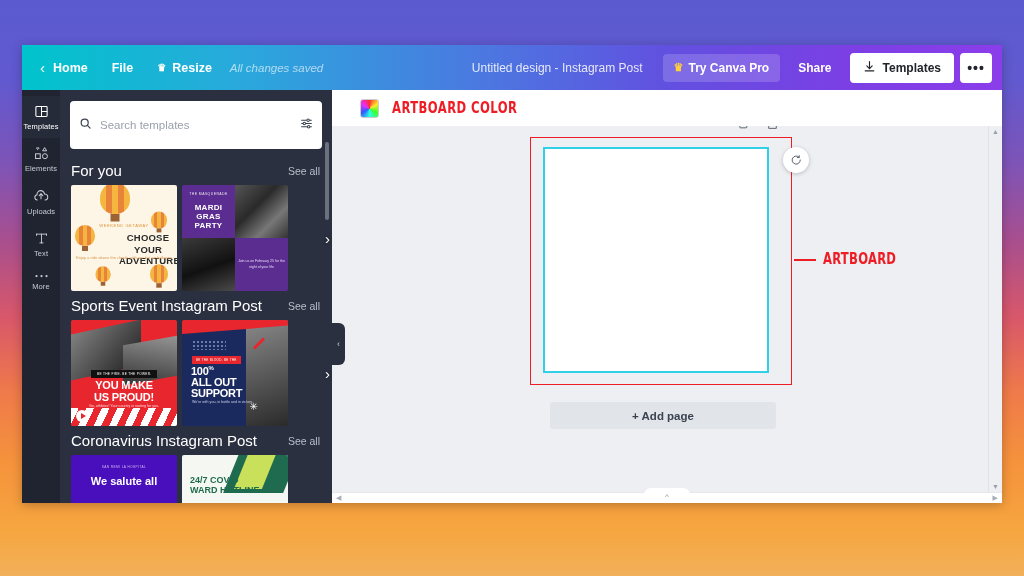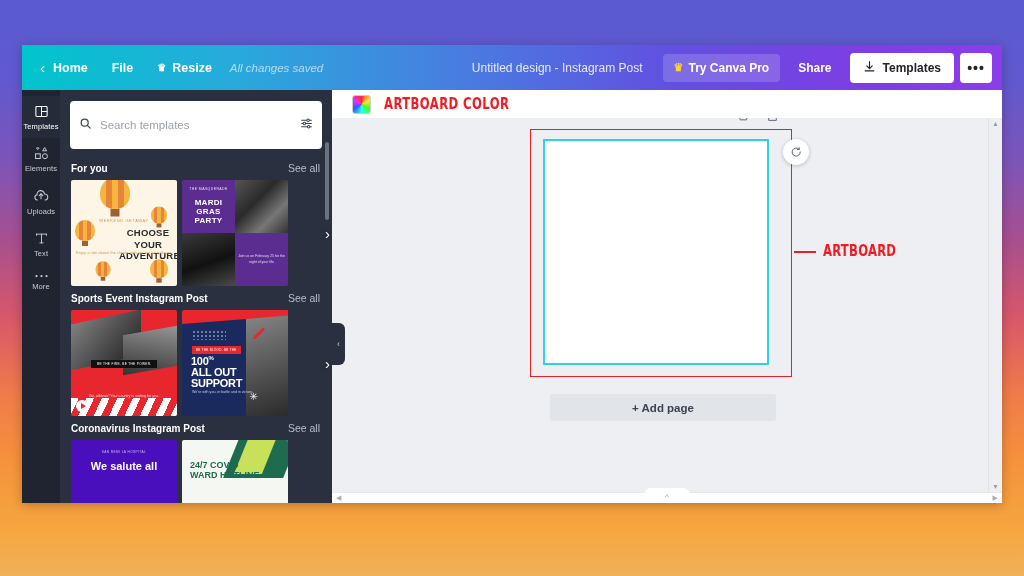--- a/index.html
+++ b/index.html
@@ -81,21 +81,21 @@
   .searchwrap { padding: 11px 10px 7px 10px; }
   .searchbox {
     background: #fff; border-radius: 4px; height: 48px;
     display: flex; align-items: center; padding: 0 9px; gap: 8px;
   }
   .searchbox .ph { flex: 1; font-size: 11.5px; color: #9aa0ac; }
   .sec-head {
     display: flex; align-items: center; justify-content: space-between;
     padding: 6px 12px 6px 11px;
   }
-  .sec-title { font-size: 10px; font-weight: bold; color: #fff; }
+  .sec-title { font-size: 15px; font-weight: normal; color: #fff; }
   .see-all { font-size: 10.5px; color: #b9bec9; }
   .thumb-row { display: flex; gap: 5px; padding: 0 11px; position: relative; }
   .thumb { width: 106px; height: 106px; border-radius: 2px; overflow: hidden; position: relative; }
   .row-arrow {
     position: absolute; right: 2px; top: 50%; transform: translateY(-50%);
     color: #fff; font-size: 15px; font-weight: 300; text-shadow: 0 0 3px rgba(0,0,0,.6);
   }
   .panel-scroll {
     position: absolute; right: 3px; top: 52px; width: 4px; height: 78px;
     background: #6c7180; border-radius: 3px;
@@ -165,21 +165,21 @@
   .t-salute .s1 { position:absolute; left:0; right:0; top:10px; text-align:center; color:#cbb6f0; font-size:3.2px; letter-spacing:.4px;}
   .t-salute .s2 { position:absolute; left:0; right:0; top:20px; text-align:center; color:#fff; font-size:11px; font-weight:bold;}
   .t-covid { background:#f4f7f2; position:relative; overflow:hidden; }
   .t-covid .g1 { position:absolute; right:-4px; top:-6px; width:60px; height:44px; background:#1f6b4f; transform:skewX(-22deg);}
   .t-covid .g2 { position:absolute; right:18px; top:-6px; width:28px; height:40px; background:#c9e05a; transform:skewX(-22deg);}
   .t-covid .s1 { position:absolute; left:8px; top:20px; color:#1f6b4f; font-size:9px; font-weight:bold; line-height:1.15;}
 
   
   .canvas-col { flex: 1; display: flex; flex-direction: column; background: #fff; min-width: 0; }
   .anno-bar {
-    height: 28px; background: #fff; display: flex; align-items: center; gap: 13px; padding-left: 20px;
+    height: 36px; background: #fff; display: flex; align-items: center; gap: 13px; padding-left: 28px;
     flex-shrink: 0;
   }
   .swatch {
     width: 19px; height: 19px; border-radius: 3px; border: 1px solid #ccc;
     background: conic-gradient(from 0deg, #ff2d2d, #ffe92d, #3bff2d, #2dffe9, #2d5cff, #e92dff, #ff2d2d);
   }
   .anno-text { color: #ee1c25; font-size: 15px; font-weight: bold; letter-spacing: .5px; font-family:"DejaVu Sans Condensed","Liberation Sans",sans-serif; transform: scaleX(.86); transform-origin: left center;}
   .stage {
     flex: 1; background: #edeff2; position: relative; overflow: hidden;
   }
@@ -401,20 +401,24 @@
 
       <div class="sec-head">
         <span class="sec-title">Sports Event Instagram Post</span>
         <span class="see-all">See all</span>
       </div>
       <div class="thumb-row">
         <div class="thumb t-proud">
           <div class="ph1"></div>
           <div class="ph2"></div>
           <div class="tag">BE THE FIRE. BE THE POWER.</div>
+          <div class="big">
+            <div>YOU MAKE</div>
+            <div>US PROUD!</div>
+          </div>
           <div class="sml">Go, athletes! Your country is rooting for you.</div>
           <div class="stripes"></div>
           <div class="play"></div>
         </div>
         <div class="thumb t-support">
           <div class="ph"></div>
           <div class="redtop"></div>
           <div class="dots"></div>
           <div class="rb"></div>
           <div class="tag">BE THE BLOOD. BE THE</div>

